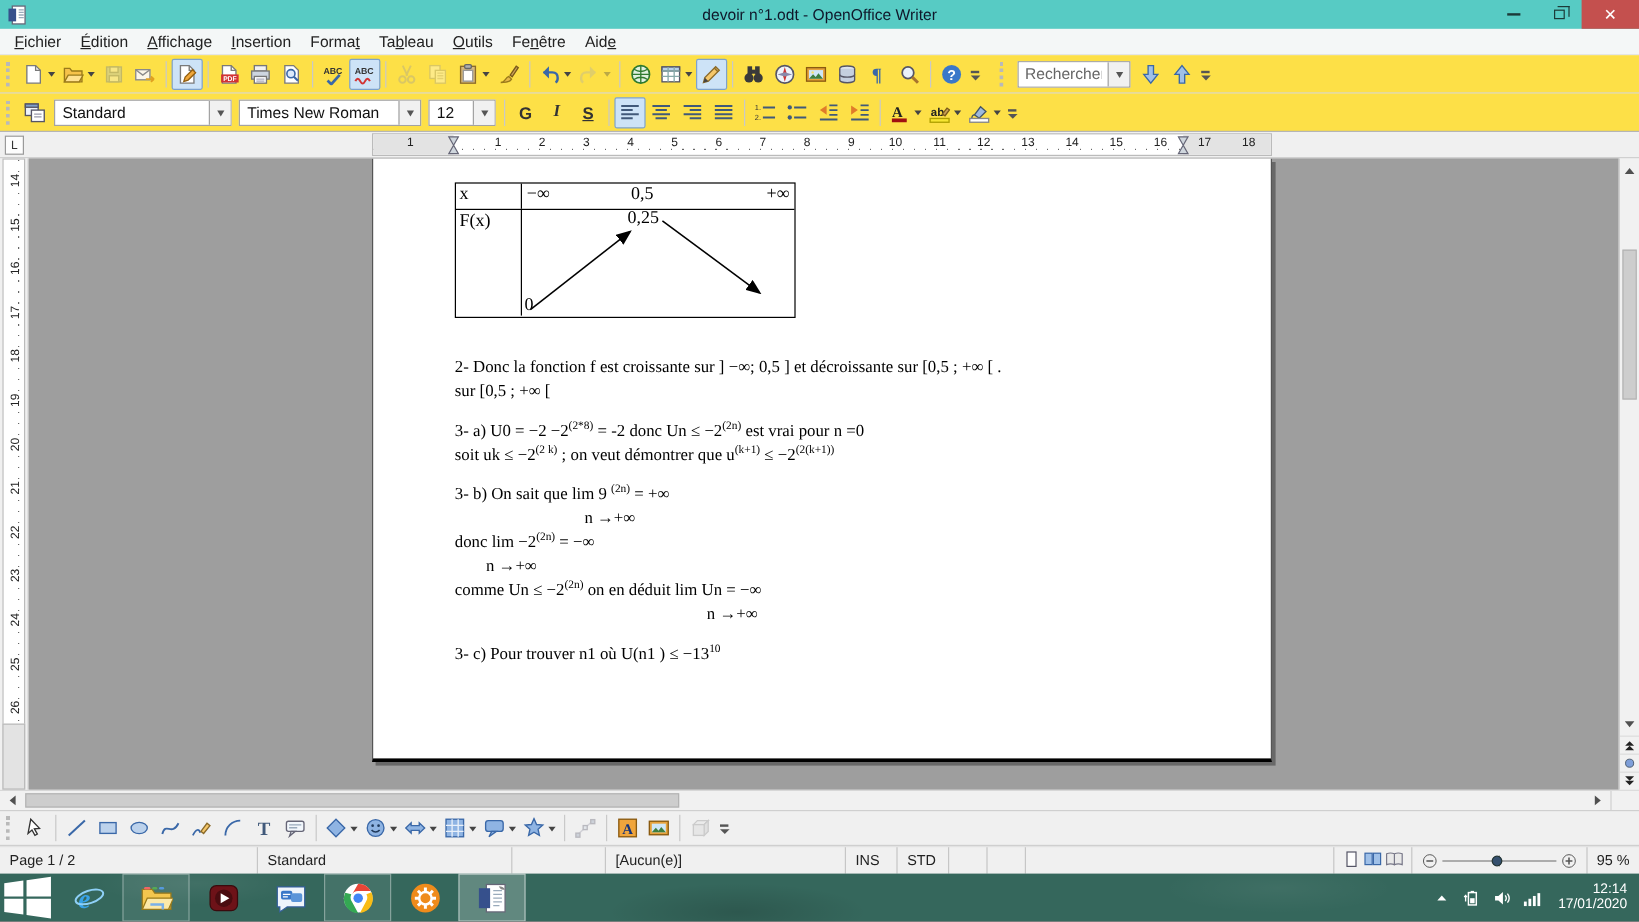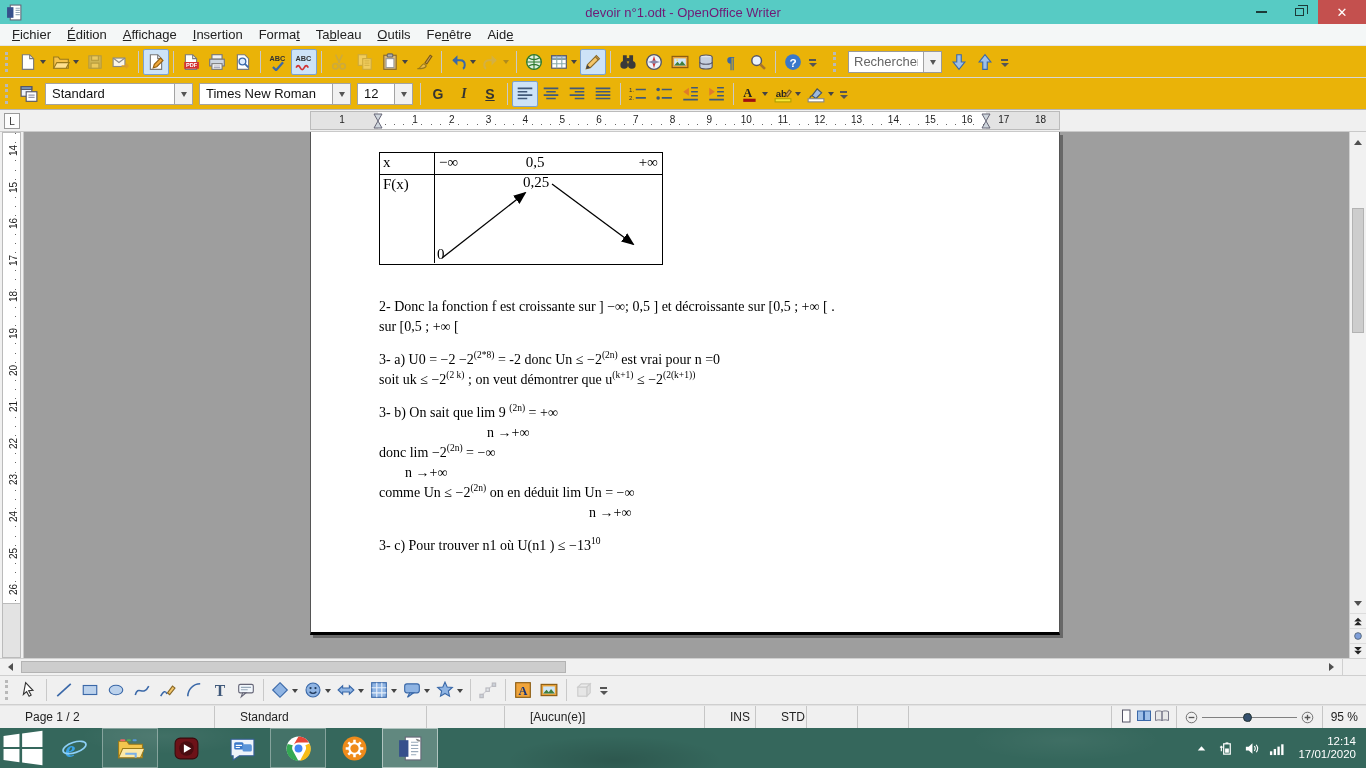--- a/index.html
+++ b/index.html
@@ -1,33 +1,33 @@
 <!DOCTYPE html>
 <html><head>
 <meta charset="utf-8">
 <style>
   *{box-sizing:border-box;margin:0;padding:0}
   html,body{background:#444}
   #app{position:relative;width:1366px;height:768px;overflow:hidden;font-family:"Liberation Sans",sans-serif;background:#f0f0f0;display:flex;flex-direction:column}
   
   .titlebar{height:24px;background:#57cbc4;display:flex;align-items:center;position:relative;flex:none}
   .titlebar .appicon{width:17px;height:17px;margin-left:6px}
-  .titlebar .title{position:absolute;left:0;right:0;text-align:center;font-size:13px;color:#701a75}
+  .titlebar .title{position:absolute;left:0;right:0;text-align:center;font-size:13px;color:#0f172a}
   .winbtns{margin-left:auto;display:flex;height:100%;position:relative}
   .wbtn{width:38px;height:100%;display:flex;align-items:center;justify-content:center;color:#1c3a38;font-size:12px}
   .wbtn.close{width:48px;background:#c4504e;color:#fff;font-size:13px}
   .glyph-min{width:11px;height:2px;background:#1c3a38}
   .glyph-restore{width:9px;height:8px;border:1px solid #1c3a38;position:relative;background:#57cbc4}
   .glyph-restore:before{content:"";position:absolute;left:2px;top:-4px;width:9px;height:8px;border:1px solid #1c3a38;border-bottom:none;border-left:none}
   
   .menubar{height:22px;background:#f4f7f7;display:flex;align-items:center;padding-left:4px;border-bottom:1px solid #e4e6e6;flex:none}
   .menu-item{font-size:13px;color:#222;padding:2px 8px}
   .menu-item u{text-decoration:underline}
   
-  .toolbar{height:32px;background:#eab308;display:flex;align-items:center;padding:0 3px;border-bottom:1px solid #d6d6d6;flex:none}
+  .toolbar{height:32px;background:#fde047;display:flex;align-items:center;padding:0 3px;border-bottom:1px solid #d6d6d6;flex:none}
   .grip{width:7px;height:20px;border-left:3px dotted #b9b9b9;margin:0 4px 0 2px;flex:none}
   .sep{width:1px;height:22px;background:#c9c9c9;margin:0 4px;flex:none}
   .tb-btn{display:flex;align-items:center;justify-content:center;height:26px;min-width:26px;padding:0 2px;background:transparent;border:1px solid transparent;border-radius:2px;flex:none}
   .tb-btn.act{background:#cde3f7;border-color:#7da2ce}
   .tb-btn.dis{opacity:.35}
   .tb-btn .ico{width:18px;height:18px;display:block}
   .tb-btn .ico svg{width:18px;height:18px;display:block}
   .dd{width:0;height:0;border:3px solid transparent;border-top:4px solid #444;margin-left:3px;margin-top:4px}
   .tb-more{width:13px;height:26px;display:flex;flex-direction:column;align-items:center;justify-content:flex-end;padding-bottom:4px;flex:none}
   .tb-more i{display:block;width:7px;height:2px;background:#555;margin-bottom:2px}
@@ -90,21 +90,21 @@
   .navbtn svg{width:12px;height:12px}
   .hscrollrow{height:17px;background:#f1f1f1;border-top:1px solid #d0d0d0;display:flex;align-items:stretch;flex:none}
   .htrack{flex:1;position:relative}
   .hthumb{position:absolute;top:2px;bottom:2px;left:4px;width:545px;background:#cdcdcd;border:1px solid #b3b3b3}
   .hsbtn{width:17px;display:flex;align-items:center;justify-content:center;flex:none}
   .corner{width:24px;background:#f1f1f1;border-left:1px solid #d0d0d0;flex:none}
   
   .drawbar{height:30px;background:#f0f0f0;border-top:1px solid #cfcfcf;border-bottom:1px solid #cfcfcf;display:flex;align-items:center;padding:0 3px;flex:none}
   
   .statusbar{height:23px;background:#f0f0f0;display:flex;align-items:center;font-size:12px;color:#222;flex:none;border-top:1px solid #e2e2e2}
-  .scell{height:100%;display:flex;align-items:center;padding:0 25px;border-right:1px solid #c6c6c6}
+  .scell{height:100%;display:flex;align-items:center;padding:0 8px;border-right:1px solid #c6c6c6}
   .scell.center{justify-content:flex-start}
   .sflex{flex:1;height:100%}
   .pgicons{display:flex;align-items:center;gap:2px;padding:0 6px;border-left:1px solid #c6c6c6;height:100%}
   .pgicons svg{width:16px;height:16px}
   .zoomctl{display:flex;align-items:center;gap:4px;padding:0 8px;border-left:1px solid #c6c6c6;height:100%}
   .ztrack{width:95px;height:1px;background:#808080;position:relative}
   .ztick{position:absolute;left:50%;top:-4px;width:1px;height:9px;background:#808080}
   .zthumb{position:absolute;left:44%;top:-4px;width:9px;height:9px;border-radius:50%;background:#35506e;border:1px solid #233}
   .zbtn svg{width:13px;height:13px;display:block}
   .zoomval{padding:0 8px;border-left:1px solid #c6c6c6;height:100%;display:flex;align-items:center}

